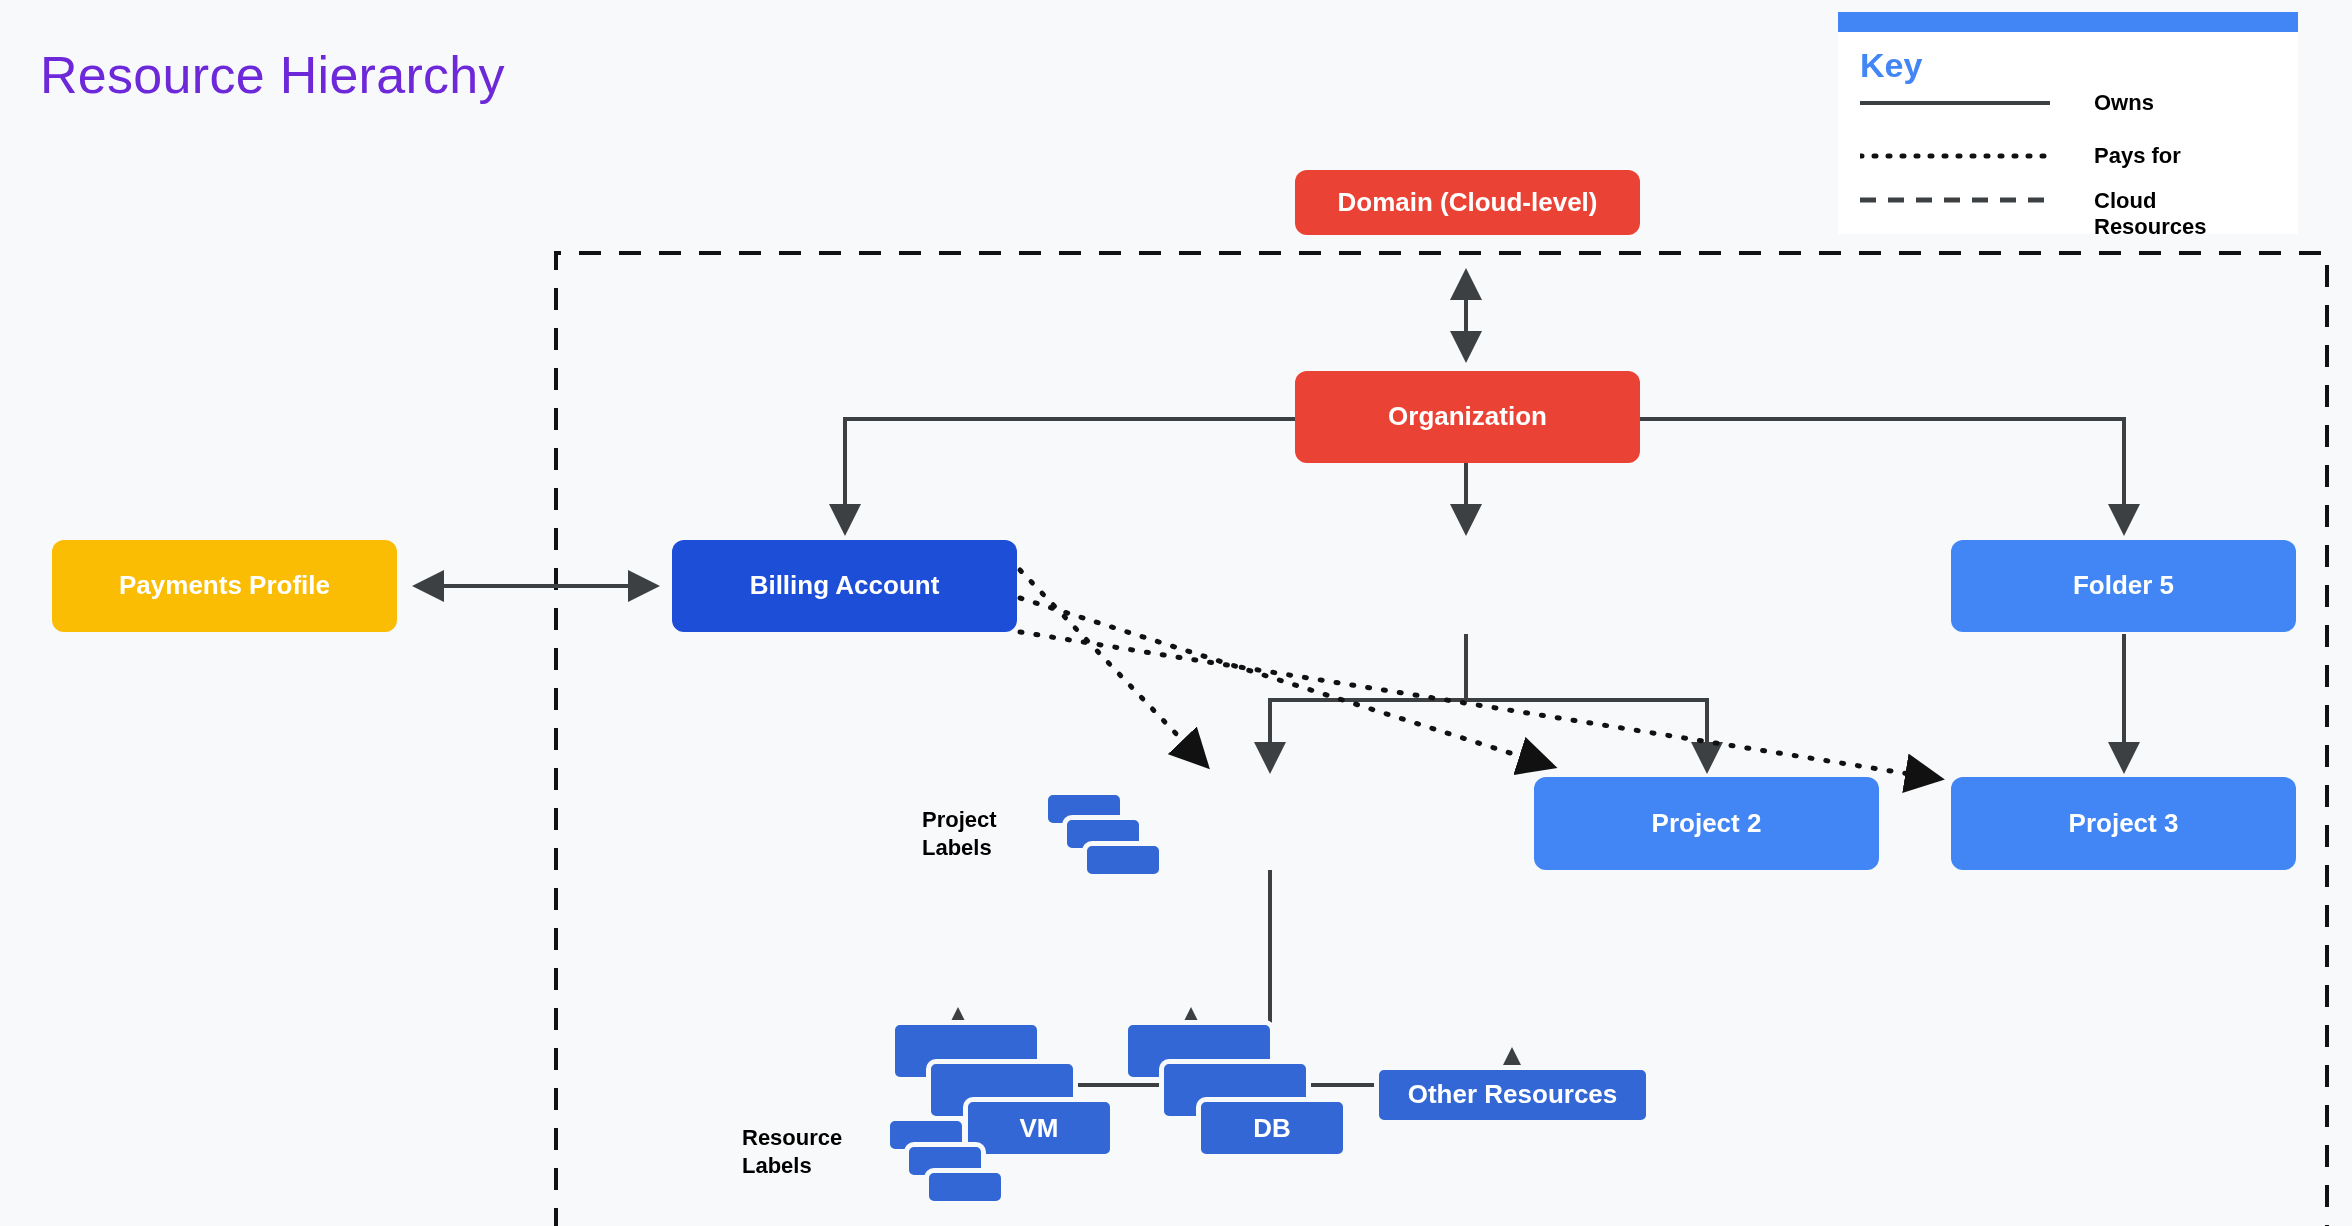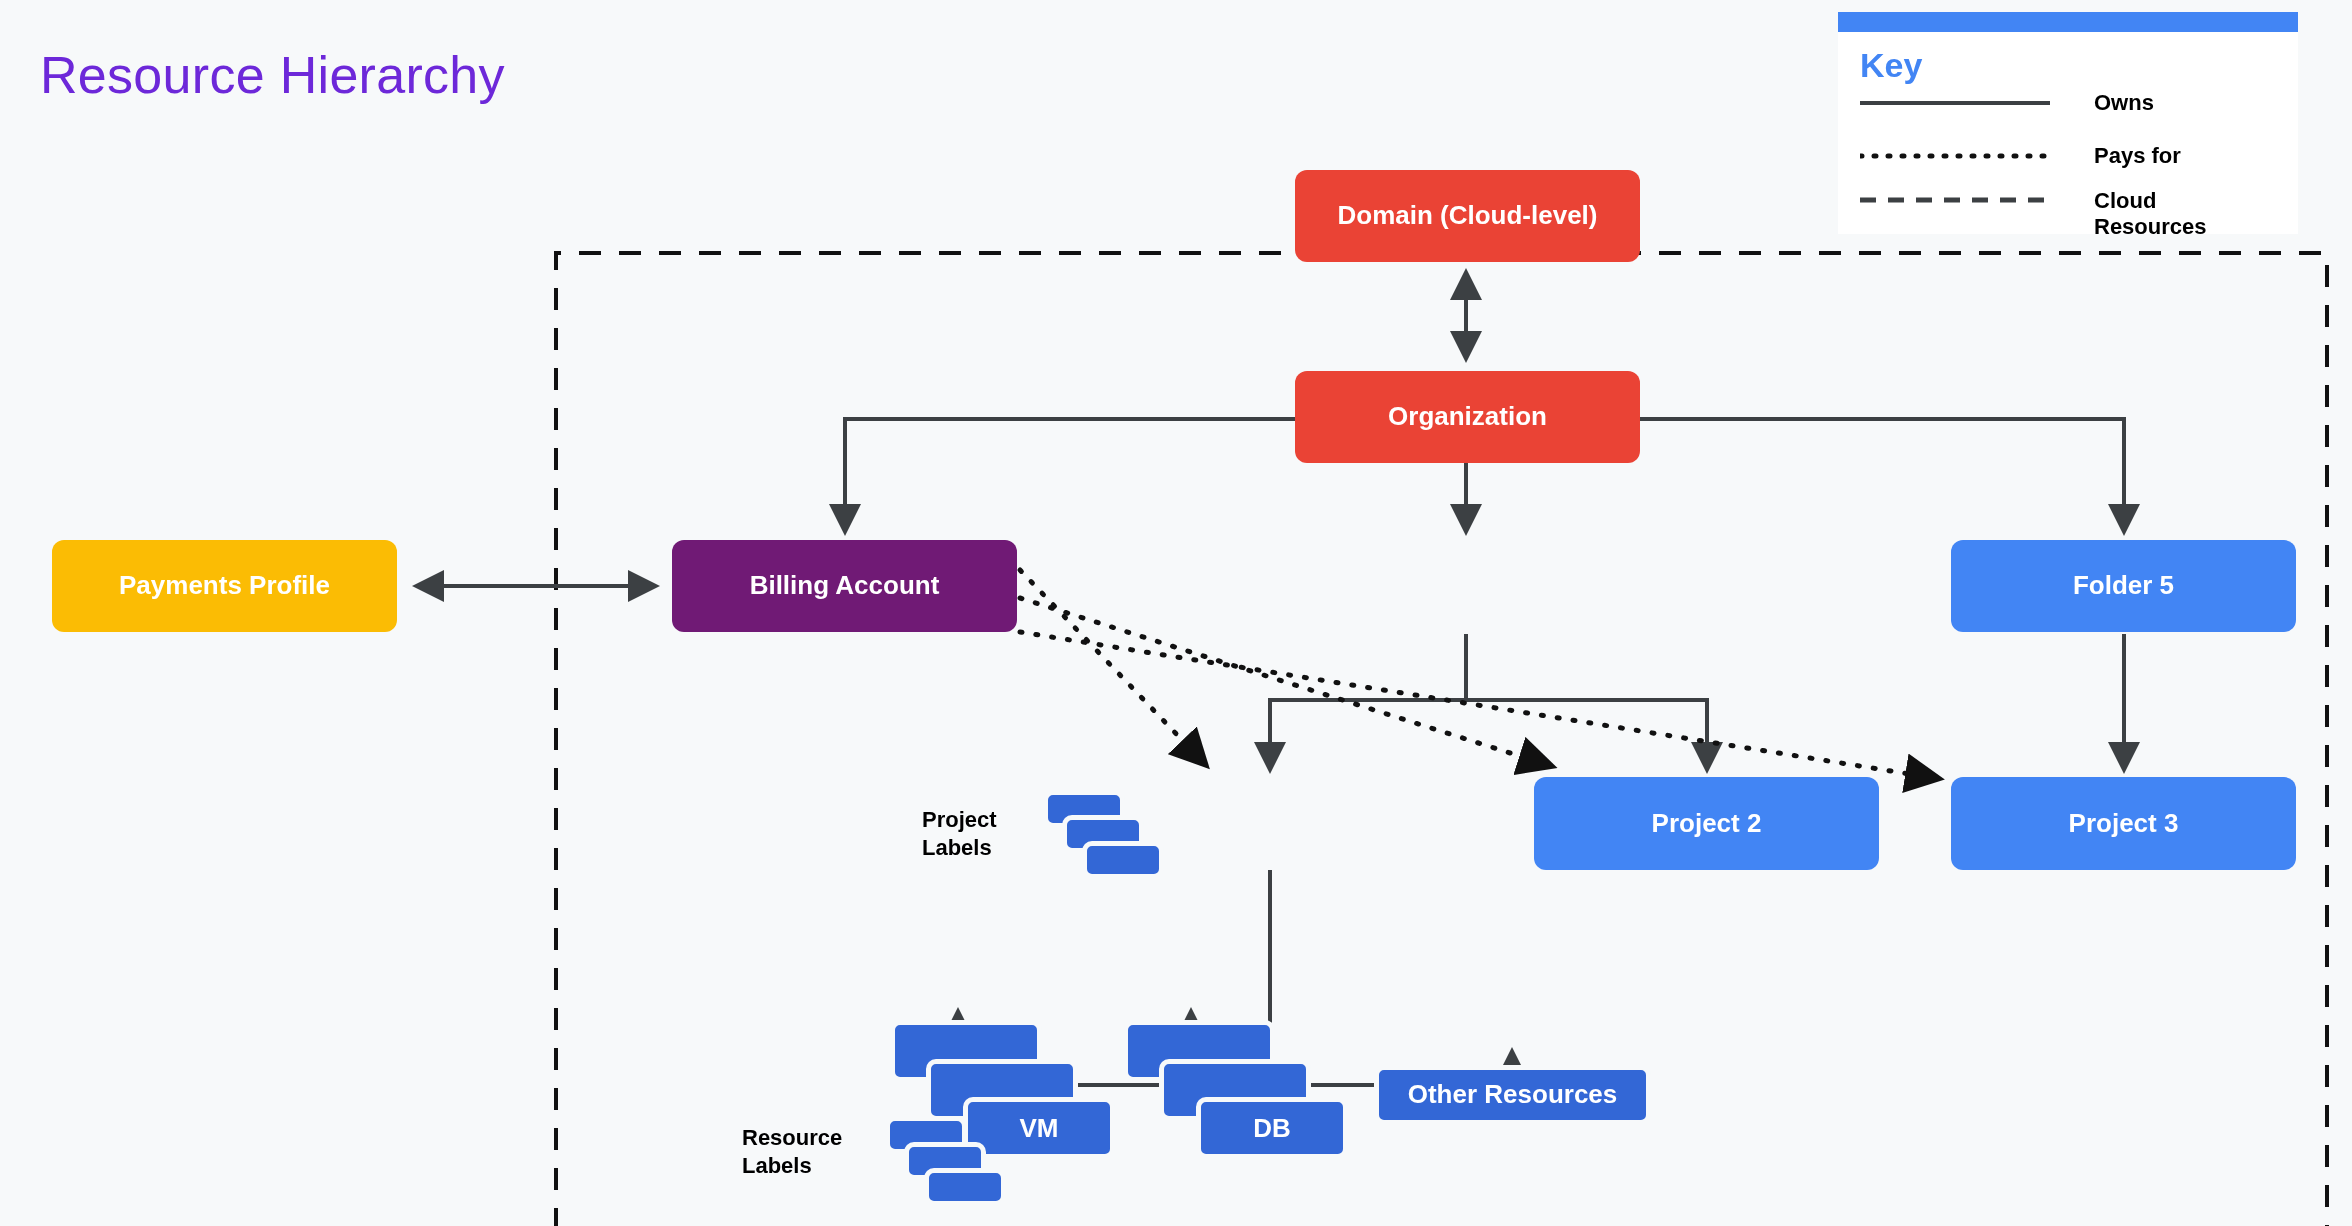--- a/index.html
+++ b/index.html
@@ -26,21 +26,21 @@
   .node{
     position:absolute;
     display:flex;align-items:center;justify-content:center;
     color:#fff;font-weight:bold;font-size:26px;
     border-radius:12px;
     text-align:center;
     box-sizing:border-box;
     line-height:1.15;
   }
   .node.red{background:#ea4335;}
-  .node.green{background:#701a75;}
+  .node.green{background:#1d4ed8;}
   .node.yellow{background:#fbbc04;}
   .node.blue{background:#4285f4;}
   .node.dblue{background:#3367d6;border:5px solid #f7f9fa;border-radius:10px;}
 
   
   .stack{position:absolute;}
   .card{
     position:absolute;
     background:#3367d6;
     border:5px solid #f7f9fa;
@@ -115,21 +115,21 @@
     <path d="M 1270 870 L 1270 1085" fill="none" stroke="#3c4043" stroke-width="4"></path>
     <path d="M 1270 1085 L 958 1085 L 958 1015" fill="none" stroke="#3c4043" stroke-width="4" marker-end="url(#ah)"></path>
     <path d="M 1270 1085 L 1191 1085 L 1191 1015" fill="none" stroke="#3c4043" stroke-width="4" marker-end="url(#ah)"></path>
     <path d="M 1270 1085 L 1512 1085 L 1512 1055" fill="none" stroke="#3c4043" stroke-width="4" marker-end="url(#ah)"></path>
 
     <line x1="1020" y1="570" x2="1203" y2="762" stroke="#111" stroke-width="5" stroke-dasharray="2 14" stroke-linecap="round" marker-end="url(#ahd)"></line>
     <line x1="1020" y1="598" x2="1548" y2="765" stroke="#111" stroke-width="5" stroke-dasharray="2 14" stroke-linecap="round" marker-end="url(#ahd)"></line>
     <line x1="1020" y1="632" x2="1935" y2="778" stroke="#111" stroke-width="5" stroke-dasharray="2 14" stroke-linecap="round" marker-end="url(#ahd)"></line>
   </svg>
 
-  <div class="node red" style="left:1295px;top:170px;width:345px;height:92px;">
+  <div class="node red" style="left:1295px;top:170px;width:345px;height:65px;">
     <span>Domain (Cloud-level)</span>
   </div>
 
   <div class="node red" style="left:1295px;top:371px;width:345px;height:92px;">
     <span>Organization</span>
   </div>
 
   <div class="node yellow" style="left:52px;top:540px;width:345px;height:92px;">
     <span>Payments Profile</span>
   </div>

